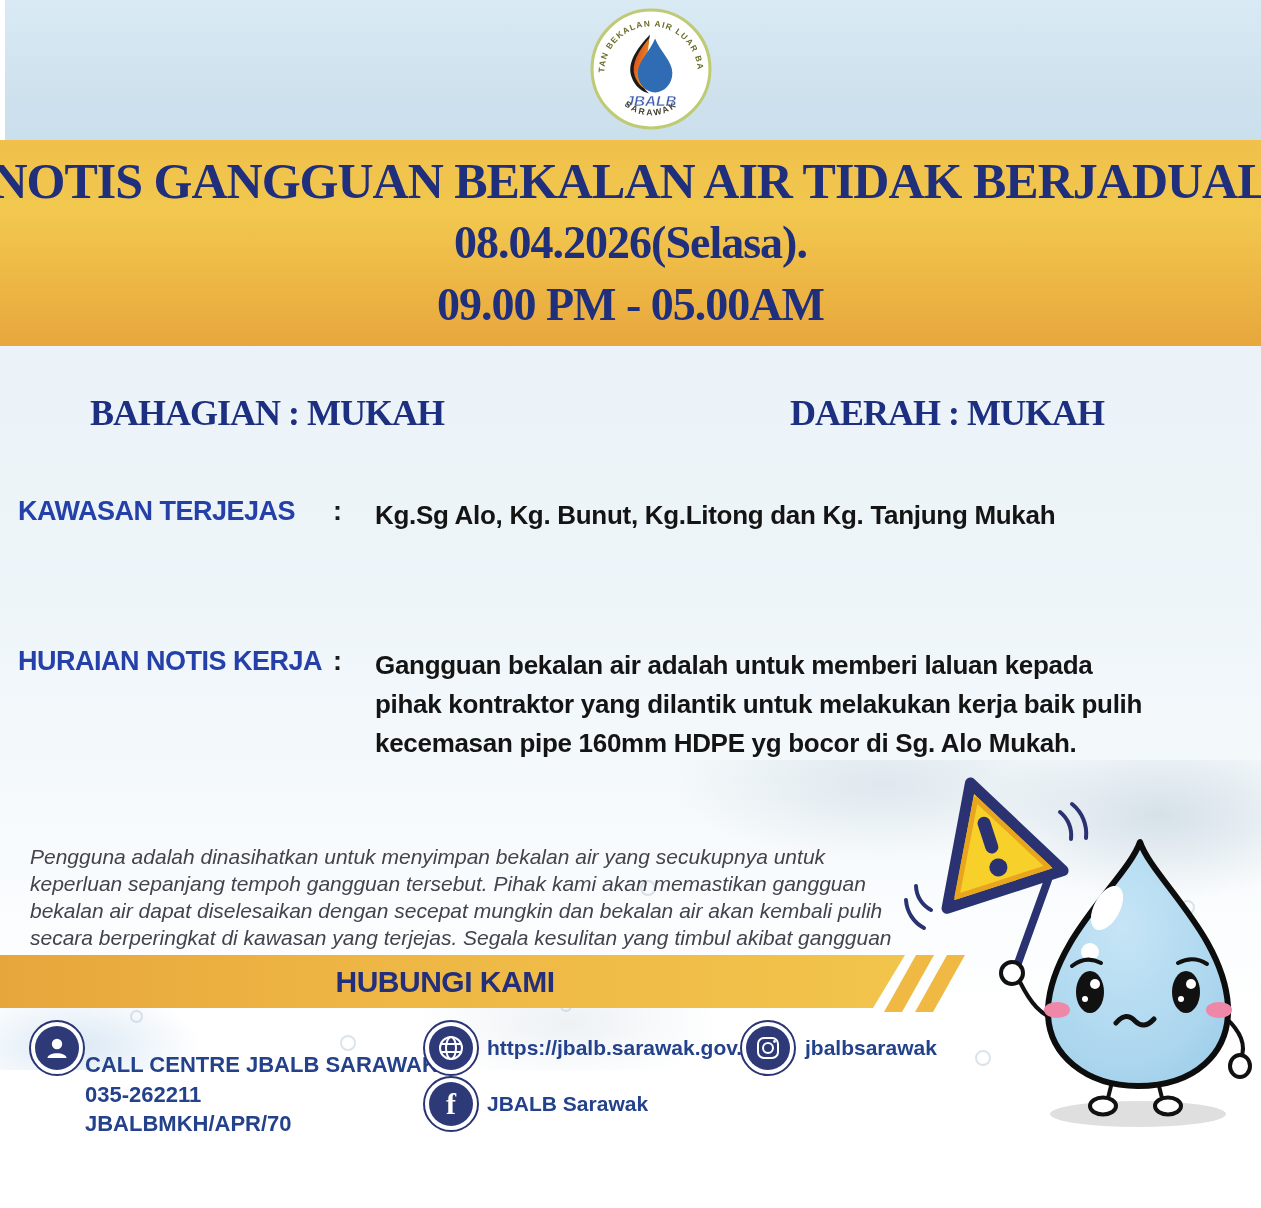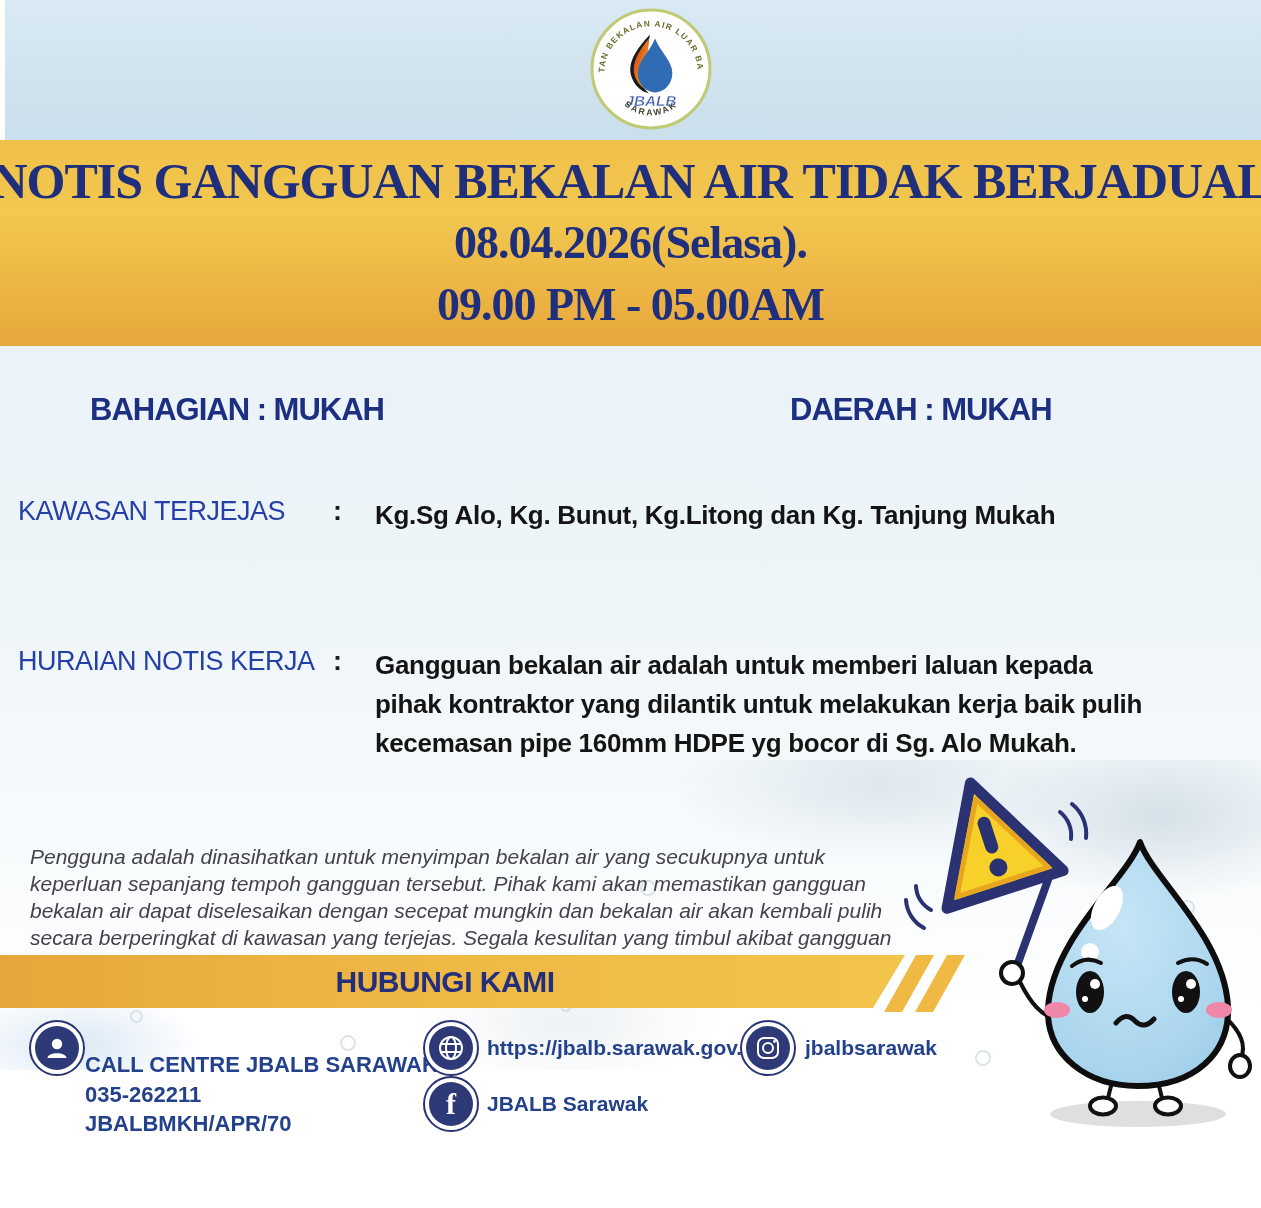--- a/index.html
+++ b/index.html
@@ -27,27 +27,27 @@
   .watermark{position:absolute;left:0;top:760px;width:1261px;height:310px;
       background:
         radial-gradient(ellipse 260px 120px at 92% 18%,rgba(173,193,208,.45),transparent 70%),
         radial-gradient(ellipse 300px 110px at 70% 8%,rgba(186,203,215,.38),transparent 70%),
         radial-gradient(ellipse 220px 90px at 45% 85%,rgba(196,210,220,.30),transparent 70%),
         radial-gradient(ellipse 180px 80px at 6% 92%,rgba(150,190,225,.35),transparent 70%);}
   .bubble{position:absolute;border:2px solid rgba(140,165,190,.30);border-radius:50%;}
 
   
   .region{position:absolute;left:0;top:392px;width:1261px;height:40px;color:#1c2f80;
-          font-weight:700;font-size:31px;letter-spacing:-1px;}
+          font-weight:700;font-size:36px;letter-spacing:-1px;font-family:Liberation Serif, serif;}
   .region .bah{position:absolute;left:90px;top:0;white-space:nowrap;}
   .region .dae{position:absolute;left:790px;top:0;white-space:nowrap;}
 
   
   .sect{position:absolute;left:18px;width:1225px;display:block;}
-  .sect .lab{position:absolute;left:0;top:0;width:300px;font-size:27px;font-weight:400;
+  .sect .lab{position:absolute;left:0;top:0;width:300px;font-size:27px;font-weight:700;
              color:#2540a8;letter-spacing:-0.5px;white-space:nowrap;}
   .sect .sep{position:absolute;left:315px;top:0;font-size:27px;font-weight:700;color:#1b1b1b;}
   .sect .val{position:absolute;left:357px;top:0;width:790px;font-size:26px;font-weight:700;
              color:#141414;line-height:39px;letter-spacing:-0.3px;}
   .sect-kawasan{top:496px;}
   .sect-huraian{top:646px;}
 
   
   .advisory{position:absolute;left:30px;top:843px;width:868px;font-size:21px;font-style:italic;
             color:#43434e;line-height:27px;font-weight:500;}

